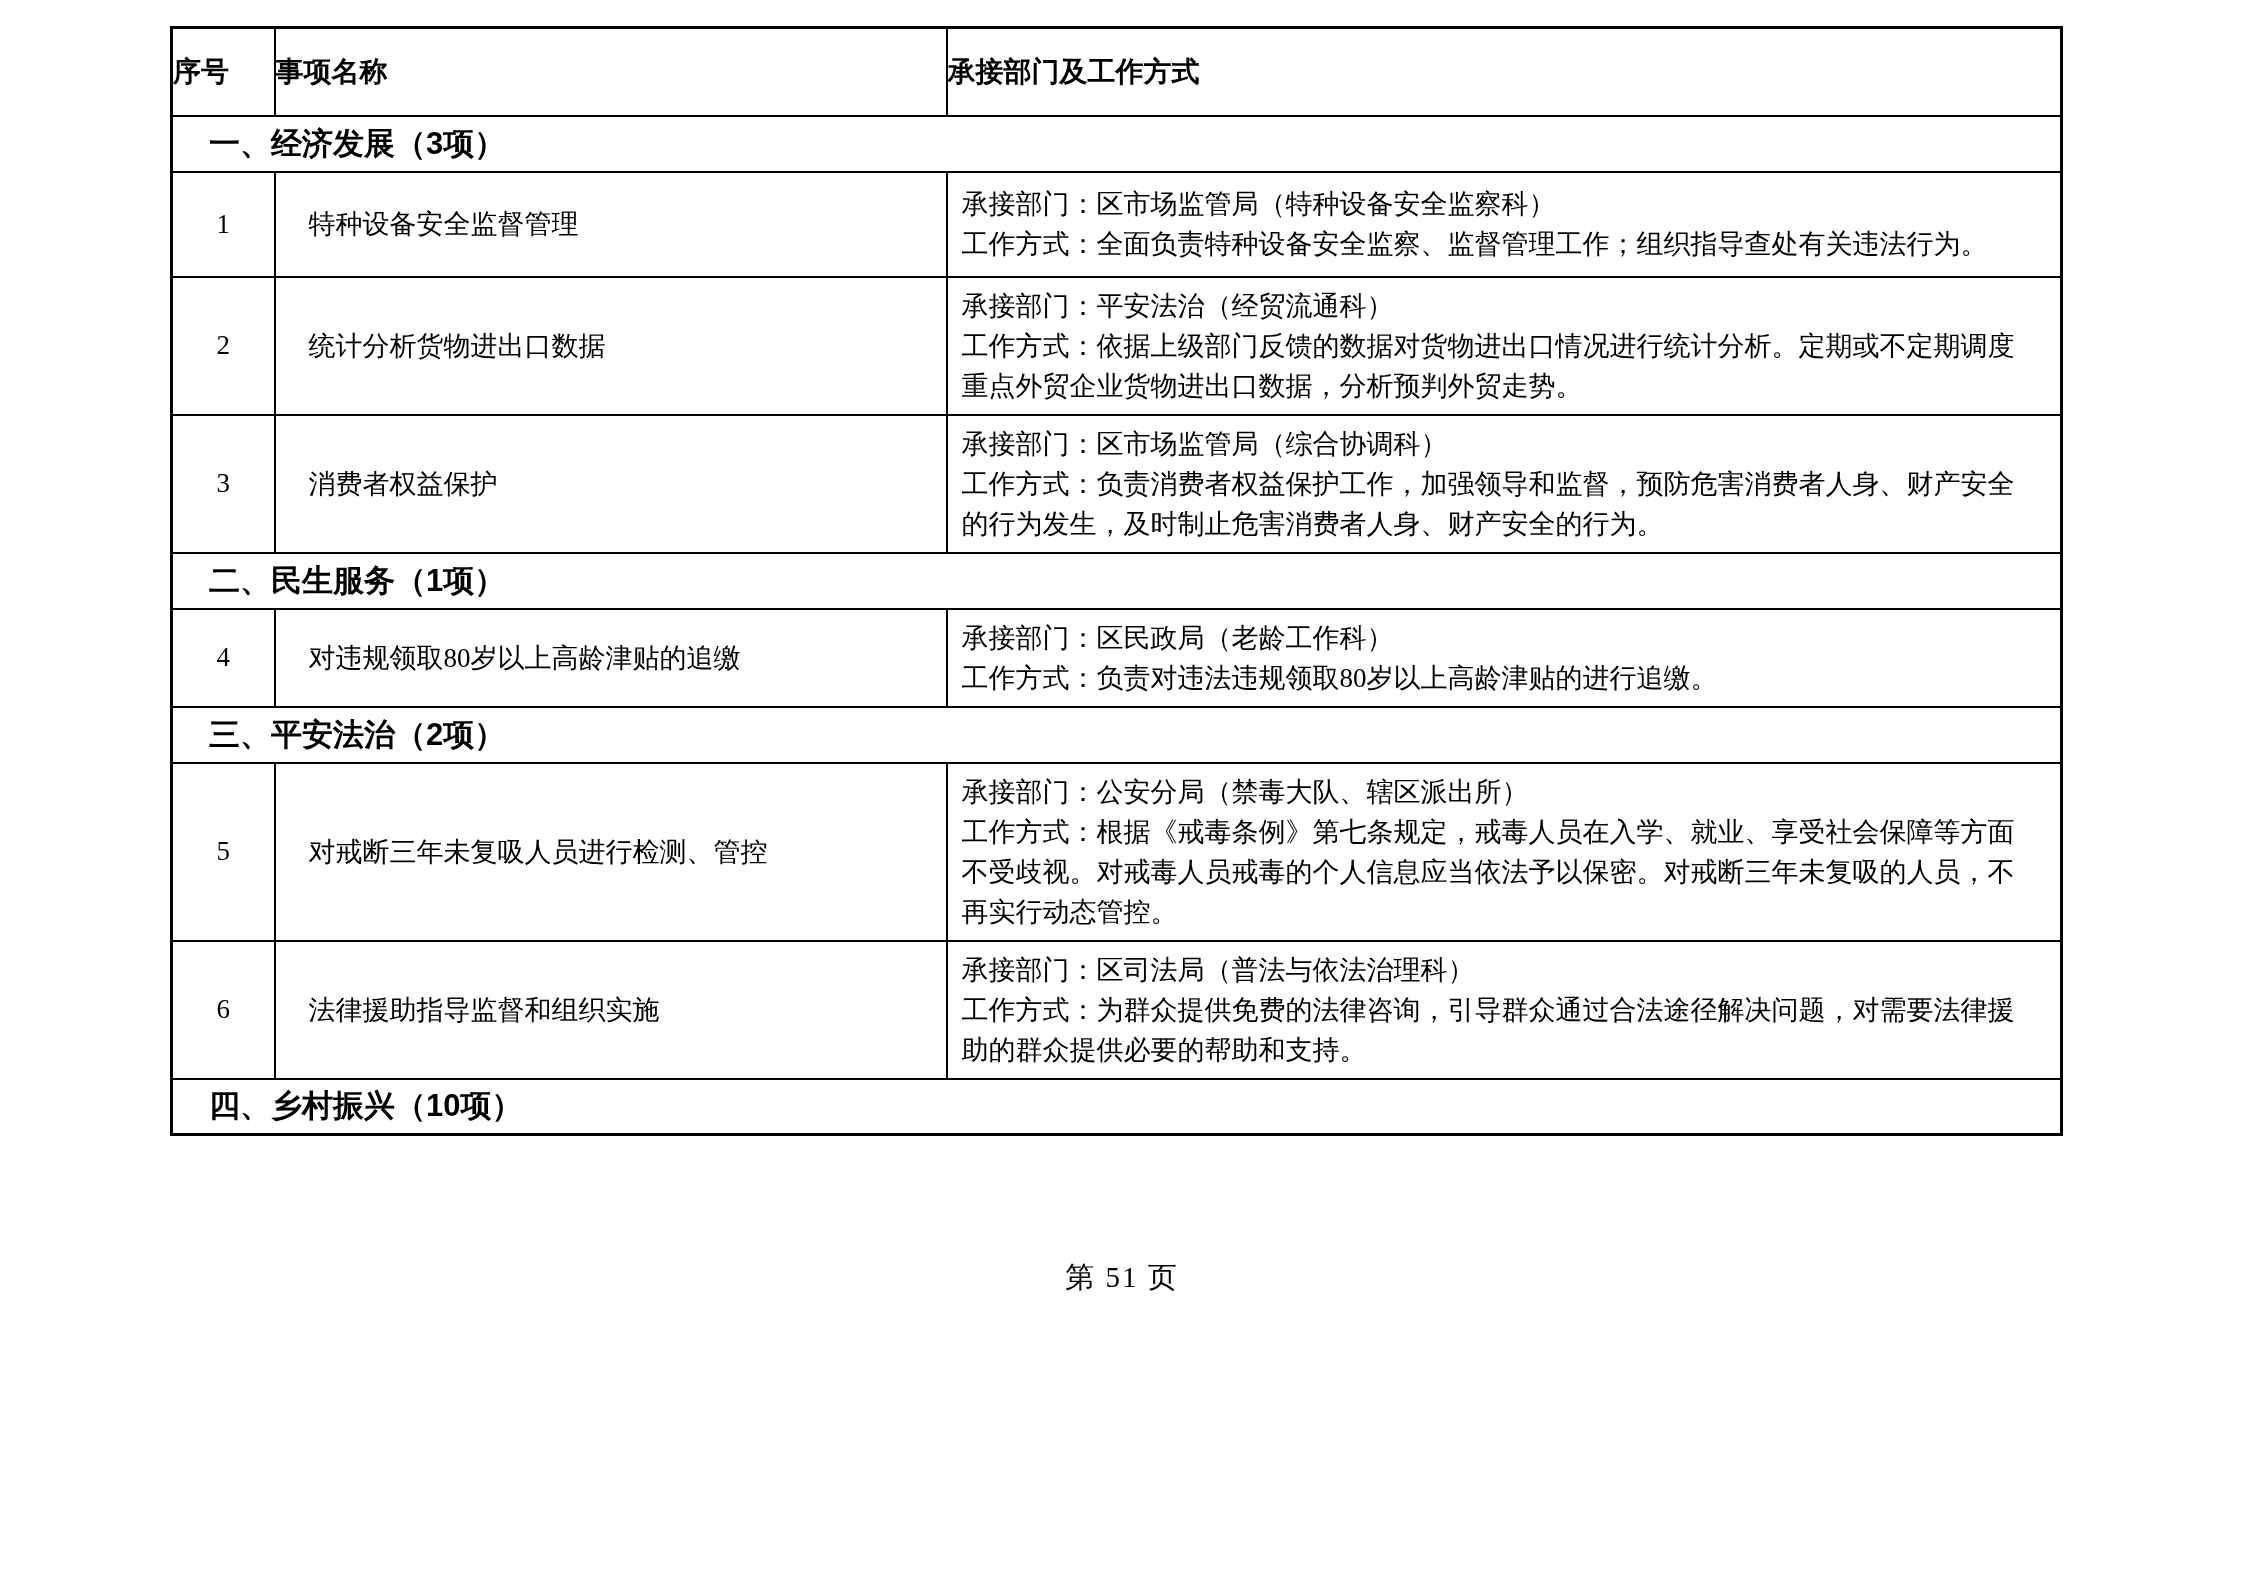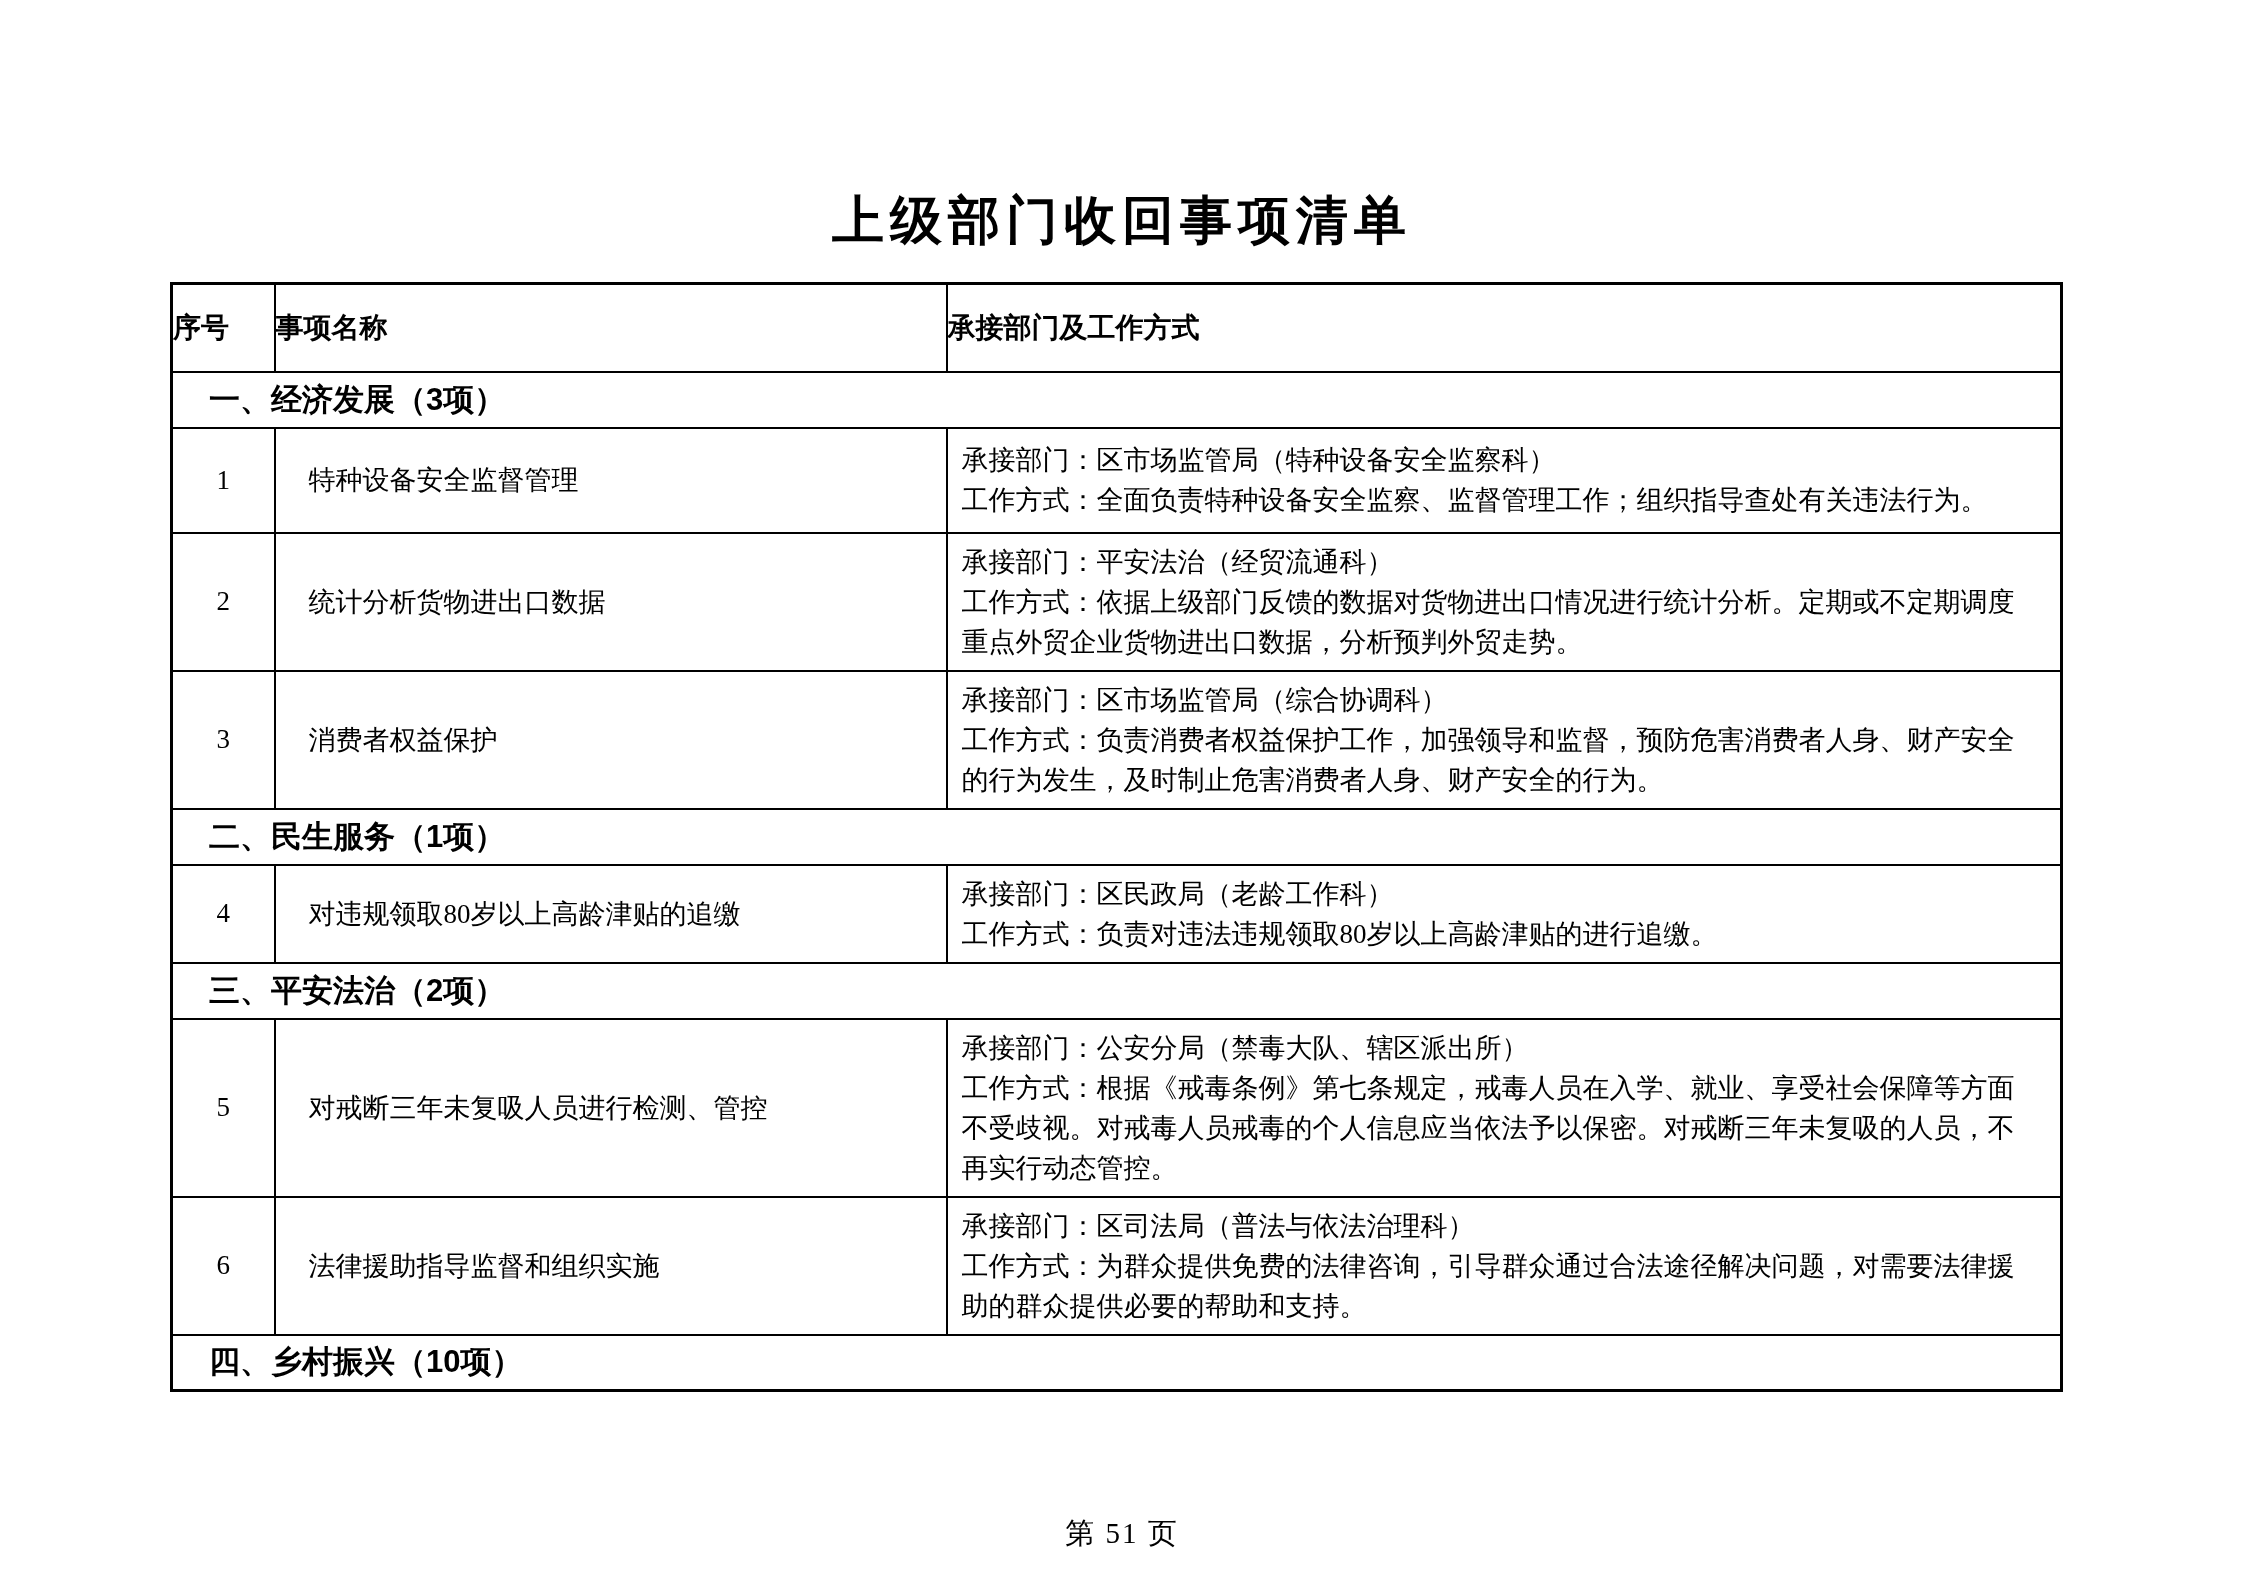--- a/index.html
+++ b/index.html
@@ -63,21 +63,20 @@
     font-size:29px;
     letter-spacing:2px;
     font-family:"Liberation Serif", serif;
   }
 </style>
 </head>
 <body>
 
 <div class="page">
 
-  <h1 class="doc-title">上级部门收回事项清单</h1>
 
   <table class="items">
     <colgroup>
       <col class="c-no">
         <col class="c-item">
         <col class="c-dept">
     </colgroup>
 
     <tbody>
         <tr class="head">

